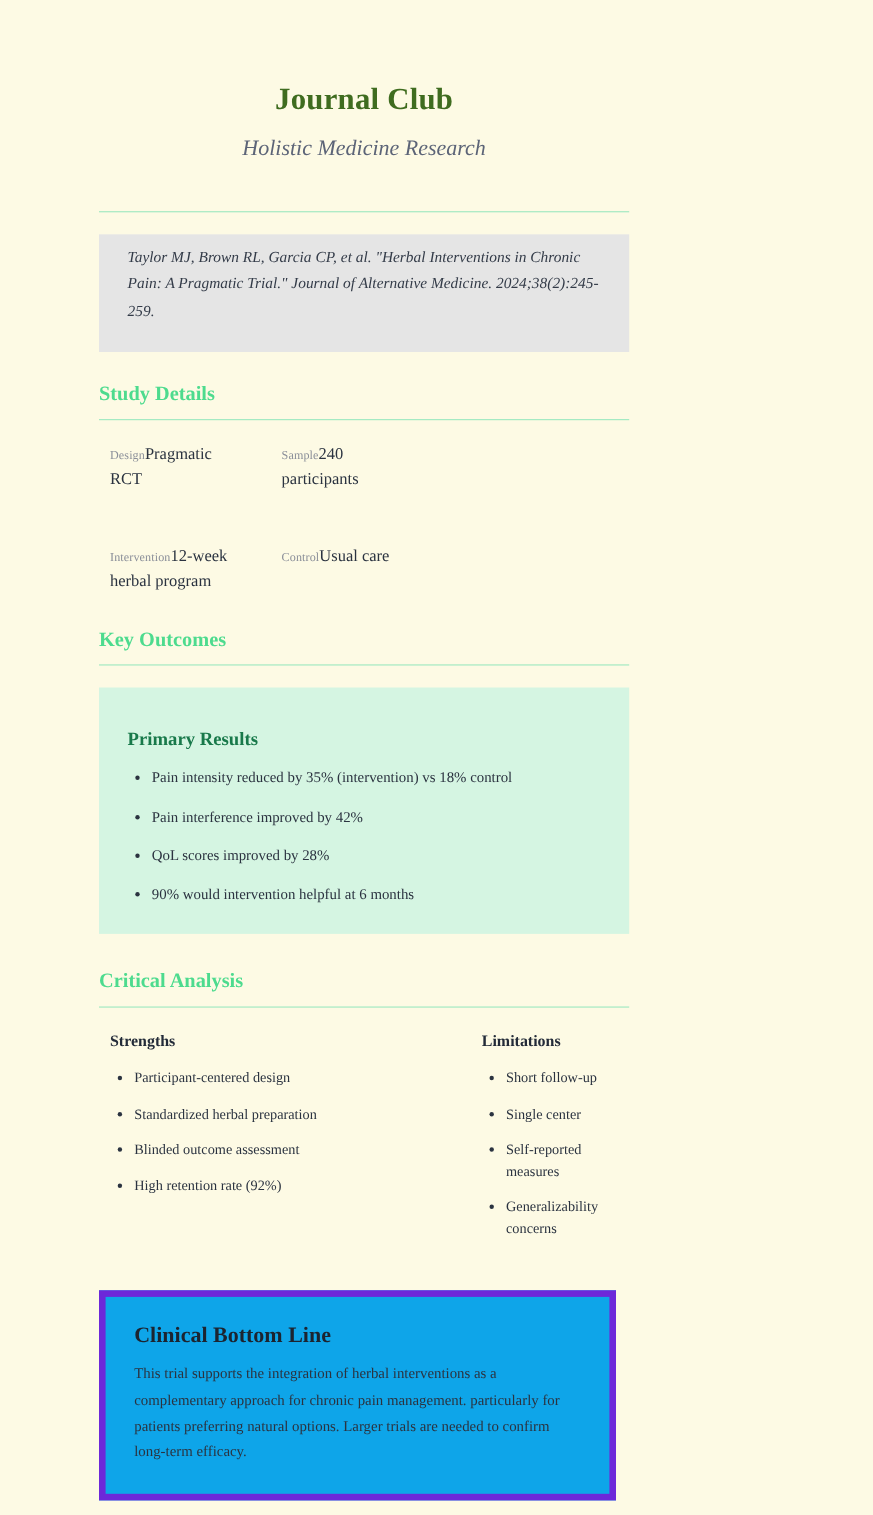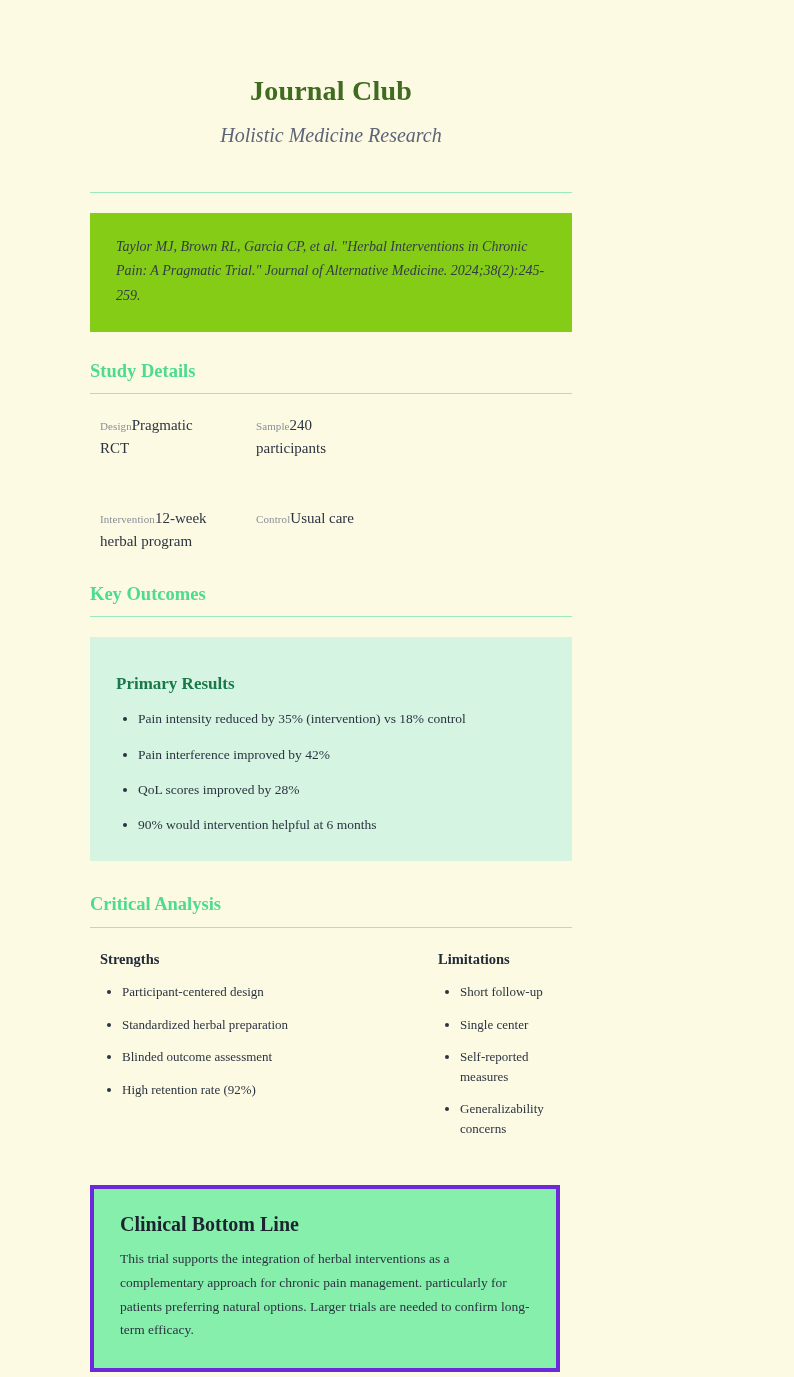--- a/index.html
+++ b/index.html
@@ -59,22 +59,22 @@
   .section-rule {
     height: 1px;
     background: #9ce8bf;
     border: 0;
     margin: 0 0 20px 0;
     width: 100%;
   }
 
   
   .citation-box {
-    background: #84cc16;
-    padding: 22px 26px 24px 26px;
+    background: #e5e5e5;
+    padding: 10px 26px 24px 26px;
     margin: 0 0 28px 0;
   }
   .citation-text {
     font-size: 14px;
     font-style: italic;
     line-height: 1.75;
     color: #333b48;
     margin: 0;
   }
 
@@ -143,22 +143,22 @@
     margin: 0 0 14px 0;
     line-height: 1.3;
   }
   .analysis-col ul.bullets li {
     font-size: 13px;
     margin-bottom: 13px;
   }
 
   
   .bottomline-box {
-    border: 4px solid #6d28d9;
-    background: #86efac;
+    border: 6px solid #6d28d9;
+    background: #0ea5e9;
     padding: 22px 26px 26px 26px;
     margin: 0 12px 22px 0;
   }
   .bottomline-title {
     font-size: 20px;
     font-weight: bold;
     color: #1c2430;
     margin: 0 0 10px 0;
     line-height: 1.3;
   }

